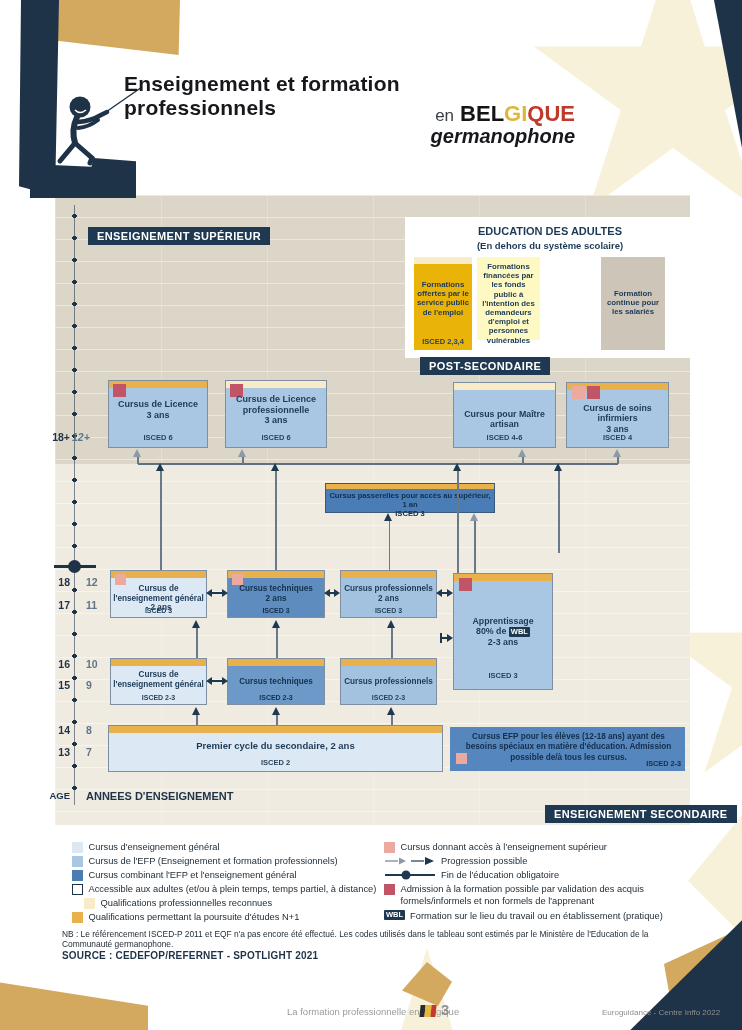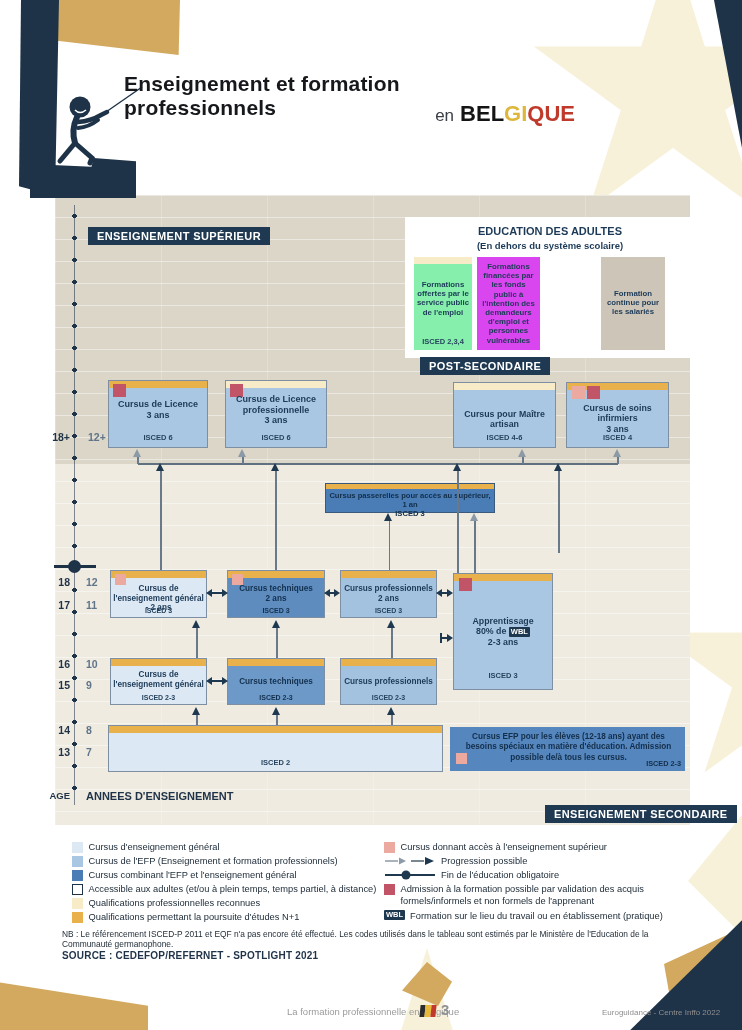--- a/index.html
+++ b/index.html
@@ -65,41 +65,42 @@
     <path d="M41 35 Q35 48 39 61" stroke="#1e3248" stroke-width="6" fill="none" stroke-linecap="round"></path>
     <path d="M42 40 Q55 39 65 33 L71 30" stroke="#1e3248" stroke-width="4.5" fill="none" stroke-linecap="round"></path>
     <path d="M42 46 Q53 45 62 38" stroke="#1e3248" stroke-width="4" fill="none" stroke-linecap="round"></path>
     <path d="M39 61 L24 79 M39 61 L56 76 L54 81" stroke="#1e3248" stroke-width="5" fill="none" stroke-linecap="round"></path>
   </svg>
 
   <div class="abs" style="left:124px;top:72px;width:420px;font-size:21px;font-weight:bold;color:#16181c;letter-spacing:.2px;z-index:3;">Enseignement et formation professionnels</div>
   <div class="abs" style="left:300px;top:101px;width:275px;text-align:right;z-index:3;">
     <span style="font-size:17px;color:#3a3f46;margin-right:6px;">en</span><span style="font-size:22px;font-weight:bold;color:#141414;">BEL</span><span style="font-size:22px;font-weight:bold;color:#dfb63c;">GI</span><span style="font-size:22px;font-weight:bold;color:#bf3a2b;">QUE</span>
   </div>
+  <div class="abs" style="left:300px;top:125px;width:275px;text-align:right;font-size:20px;font-weight:bold;font-style:italic;color:#16181c;z-index:3;">germanophone</div>
 
   <div class="abs" style="left:55px;top:195px;width:635px;height:630px;background:#efebe1;z-index:1;">
     <div style="position:absolute;left:0;top:0;width:100%;height:269px;background:#dbd6c8;"></div>
     <div style="position:absolute;inset:0;background-image:
            repeating-linear-gradient(to bottom, rgba(255,255,255,.45) 0 1px, transparent 1px 22px),
            repeating-linear-gradient(to right, rgba(255,255,255,.22) 0 1px, transparent 1px 106px);"></div>
   </div>
 
   <div class="seclabel" style="left:88px;top:227px;">ENSEIGNEMENT SUPÉRIEUR</div>
   <div class="seclabel" style="left:420px;top:357px;">POST-SECONDAIRE</div>
   <div class="seclabel" style="left:545px;top:805px;">ENSEIGNEMENT SECONDAIRE</div>
 
   <div class="abs" style="left:405px;top:217px;width:290px;height:141px;background:#ffffff;z-index:2;">
     <div style="position:absolute;left:0;top:8px;width:100%;text-align:center;font-size:11px;font-weight:bold;color:#1c3a57;">EDUCATION DES ADULTES</div>
     <div style="position:absolute;left:0;top:23px;width:100%;text-align:center;font-size:9.5px;font-weight:bold;color:#1c3a57;">(En dehors du système scolaire)</div>
-    <div class="box" style="left:9px;top:40px;width:58px;height:93px;background:#86efac;border:none;">
+    <div class="box" style="left:9px;top:40px;width:58px;height:93px;background:#eab308;border:none;">
       <div class="band" style="background:#f7ecc7;"></div>
       <div class="bt" style="top:23px;font-size:7.8px;">Formations offertes par le service public de l'emploi</div>
       <div class="isced" style="bottom:4px;">ISCED 2,3,4</div>
     </div>
-    <div class="box" style="left:72px;top:40px;width:63px;height:93px;background:#d946ef;border:none;">
+    <div class="box" style="left:72px;top:40px;width:63px;height:83px;background:#fef9c3;border:none;">
       <div class="bt" style="top:5px;font-size:7.8px;">Formations financées par les fonds public à l'intention des demandeurs d'emploi et personnes vulnérables</div>
     </div>
     <div class="box" style="left:196px;top:40px;width:64px;height:93px;background:#ccc5b8;border:none;">
       <div class="bt" style="top:32px;font-size:7.8px;">Formation continue pour les salariés</div>
     </div>
   </div>
 
   <div class="box" style="left:108px;top:380px;width:100px;height:68px;background:#a9c6e2;z-index:2;">
     <div class="band" style="background:#e9b14c;"></div>
     <div class="sq" style="left:4px;top:3px;background:#c25467;"></div>
@@ -203,41 +204,44 @@
   <div class="box" style="left:340px;top:658px;width:97px;height:47px;background:#a3c2e0;z-index:2;">
     <div class="band" style="background:#e9b14c;"></div>
     <div class="bt" style="top:18px;font-size:8.2px;">
       <div>Cursus professionnels</div>
     </div>
     <div class="isced" style="bottom:3px;font-size:7px;">ISCED 2-3</div>
   </div>
 
   <div class="box" style="left:108px;top:725px;width:335px;height:47px;background:#dce8f4;z-index:2;">
     <div class="band" style="background:#e9b14c;"></div>
+    <div class="bt" style="top:14px;font-size:9.5px;">
+      <div>Premier cycle du secondaire, 2 ans</div>
+    </div>
     <div class="isced" style="bottom:4px;margin-top:44px;">ISCED 2</div>
   </div>
 
   <div class="box" style="left:450px;top:727px;width:235px;height:44px;background:#5586bd;border:none;z-index:2;">
     <div class="sq sm" style="left:6px;top:26px;background:#eba9a0;"></div>
     <div style="position:absolute;left:6px;right:4px;top:5px;text-align:center;font-weight:bold;font-size:8.2px;color:#132e4a;line-height:1.25;">
       <span>Cursus EFP pour les élèves (12-18 ans) ayant des besoins spéciaux en matière d'éducation.</span>
       <span>Admission possible de/à tous les cursus.</span>
     </div>
     <div style="position:absolute;right:4px;bottom:3px;font-weight:bold;font-size:7.3px;color:#132e4a;">ISCED 2-3</div>
   </div>
 
   <div class="abs" style="left:74px;top:205px;width:1px;height:600px;background:rgba(30,50,72,.55);z-index:2;"></div>
   <div class="abs" style="left:70px;top:205px;width:9px;height:600px;z-index:2;
               background-image:radial-gradient(circle 2.2px at 4.5px 11px, #1e3248 2.2px, transparent 2.4px);
               background-size:9px 22px;"></div>
   <div class="abs" style="left:54px;top:565px;width:42px;height:3px;background:#1e3248;z-index:3;"></div>
   <div class="abs" style="left:68px;top:560px;width:13px;height:13px;border-radius:50%;background:#1e3248;z-index:3;"></div>
 
   <div class="ticka" style="left:48px;top:431px;">18+</div>
-  <div class="ticky" style="left:88px;top:431px;">12+</div>
+  <div class="ticky" style="left:72px;top:431px;font-style:italic;">12+</div>
   <div class="ticka" style="left:48px;top:576px;">18</div>
   <div class="ticky" style="left:86px;top:576px;">12</div>
   <div class="ticka" style="left:48px;top:599px;">17</div>
   <div class="ticky" style="left:86px;top:599px;">11</div>
   <div class="ticka" style="left:48px;top:658px;">16</div>
   <div class="ticky" style="left:86px;top:658px;">10</div>
   <div class="ticka" style="left:48px;top:679px;">15</div>
   <div class="ticky" style="left:86px;top:679px;">9</div>
   <div class="ticka" style="left:48px;top:724px;">14</div>
   <div class="ticky" style="left:86px;top:724px;">8</div>
@@ -302,21 +306,21 @@
     <span>Cursus de l'EFP (Enseignement et formation professionnels)</span>
     </div>
   <div class="leg-item" style="left:72px;top:869px;width:310px;">
     <span class="leg-sw" style="background:#4a7db6;"></span>
     <span>Cursus combinant l'EFP et l'enseignement général</span>
     </div>
   <div class="leg-item" style="left:72px;top:883px;width:310px;">
     <span class="leg-sw" style="background:#ffffff;border:1.6px solid #1e3248;box-sizing:border-box;"></span>
     <span>Accessible aux adultes (et/ou à plein temps, temps partiel, à distance)</span>
     </div>
-  <div class="leg-item" style="left:72px;top:897px;width:310px;">
+  <div class="leg-item" style="left:84px;top:897px;width:310px;">
     <span class="leg-sw" style="background:#f7ecc7;"></span>
     <span>Qualifications professionnelles reconnues</span>
     </div>
   <div class="leg-item" style="left:72px;top:911px;width:310px;">
     <span class="leg-sw" style="background:#e9b14c;"></span>
     <span>Qualifications permettant la poursuite d'études N+1</span>
     </div>
 
   <div class="leg-item" style="left:384px;top:841px;width:310px;">
     <span class="leg-sw" style="background:#eba9a0;"></span>

